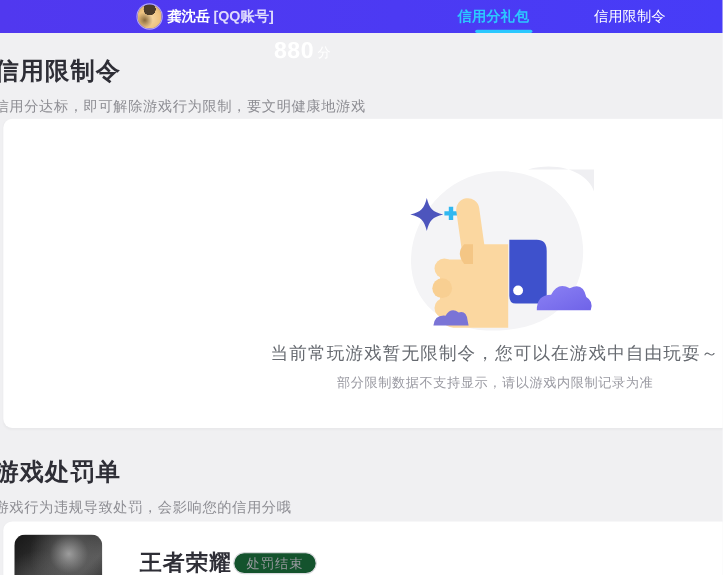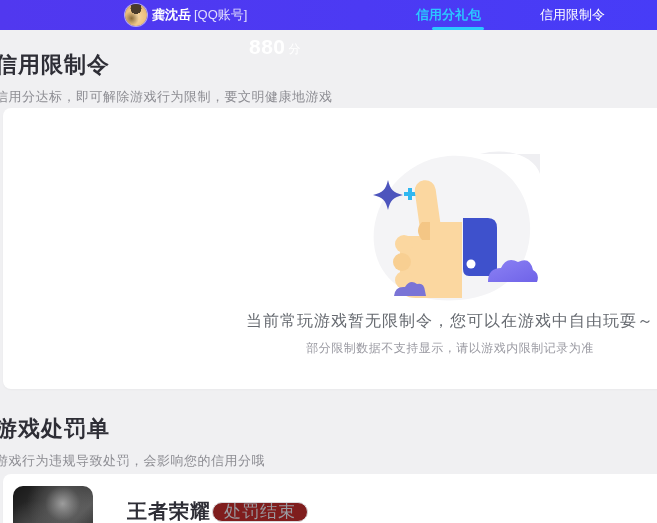--- a/index.html
+++ b/index.html
@@ -19,21 +19,21 @@
     background:
       radial-gradient(circle at 50% 20%,#4a3b2a 0%,#4a3b2a 26%,transparent 27%),
       radial-gradient(circle at 30% 65%,#8a6a3a 0%,transparent 35%),
       radial-gradient(circle at 50% 58%,#f7d9a8 0%,#eec27f 55%,#caa05f 100%);
     box-shadow:0 0 0 1px rgba(255,255,255,.55);
   }
   .user-name{
     position:absolute;left:152px;top:0;height:30px;line-height:30px;
     color:#ffffff;font-size:13px;font-weight:bold;white-space:nowrap;
   }
-  .user-name .acct{font-weight:normal;color:rgba(255,255,255,.82);margin-left:3px;}
+  .user-name .acct{font-weight:bold;color:rgba(255,255,255,.82);margin-left:3px;}
   .score{
     position:absolute;left:249px;top:0;height:30px;color:#fff;white-space:nowrap;
     display:flex;align-items:baseline;line-height:30px;margin-top:32px;
   }
   .score .num{font-size:21px;font-weight:bold;letter-spacing:.5px;}
   .score .unit{font-size:12px;margin-left:3px;position:relative;top:-1px;}
   .tab{
     position:absolute;top:0;height:30px;line-height:30px;font-size:13px;
     color:#ffffff;cursor:pointer;white-space:nowrap;
   }
@@ -73,21 +73,21 @@
       radial-gradient(circle at 28% 60%,rgba(90,90,90,.8) 0%,transparent 45%),
       radial-gradient(circle at 75% 75%,rgba(60,60,60,.9) 0%,transparent 50%),
       linear-gradient(135deg,#161616 0%,#3d3d3d 45%,#565656 60%,#101010 100%);
   }
   .game-title{
     position:absolute;left:124px;top:24px;font-size:20px;font-weight:bold;color:#2e2e36;letter-spacing:1px;
   }
   .status-badge{
     position:absolute;left:209px;top:28px;height:18px;line-height:18px;
     padding:0 11px;border:1px solid #d9d9dd;border-radius:11px;
-    font-size:17px;color:#9a9aa0;letter-spacing:1px;background:#7f1d1d;white-space:nowrap;
+    font-size:12px;color:#9a9aa0;letter-spacing:1px;background:#14532d;white-space:nowrap;
   }
 </style>
 </head>
 <body>
 
 <div class="topbar">
   <div class="avatar"></div>
   <div class="user-name">
     <span>龚沈岳</span><span class="acct">[QQ账号]</span>
   </div>

